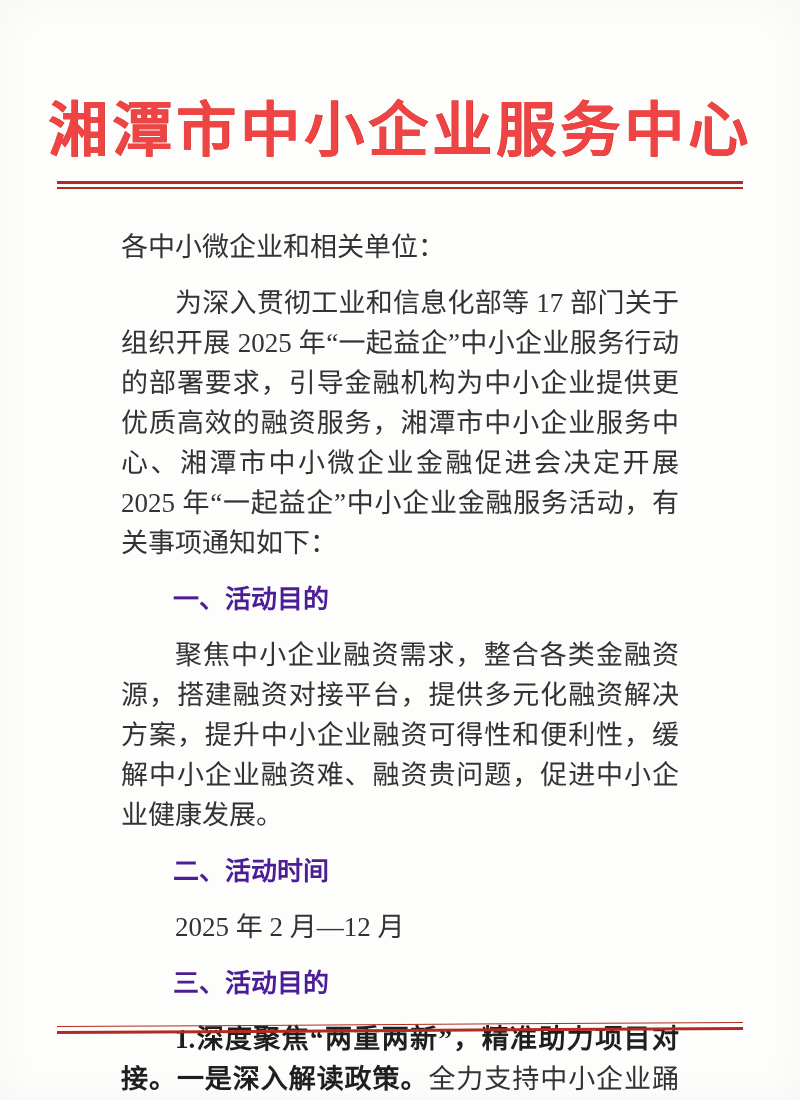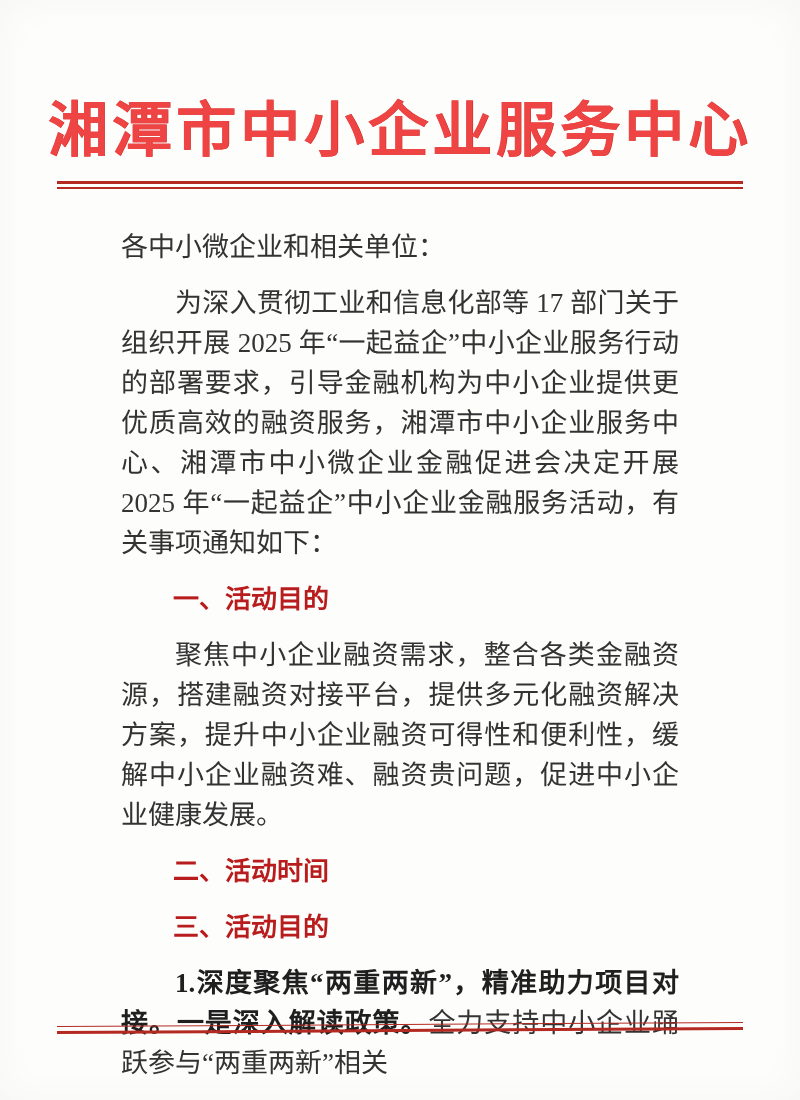--- a/index.html
+++ b/index.html
@@ -62,21 +62,21 @@
   .doc-body p {
     margin: 16px;
   }
   .indent {
     text-indent: 2em;
   }
   .section-heading {
     margin: 0;
     text-indent: 2em;
     font-weight: bold;
-    color: #b91c1c;
+    color: #4c1d95;
     font-family: "Liberation Sans", "DejaVu Sans", sans-serif;
     font-size: 26px;
     line-height: 40px;
   }
   .bold-lead {
     font-weight: bold;
     color: #1f1f1f;
   }
   
   .footer-divider {
@@ -105,20 +105,21 @@
     <p>各中小微企业和相关单位：</p>
 
     <p class="indent">为深入贯彻工业和信息化部等 17 部门关于组织开展 2025 年“一起益企”中小企业服务行动的部署要求，引导金融机构为中小企业提供更优质高效的融资服务，湘潭市中小企业服务中心、湘潭市中小微企业金融促进会决定开展 2025 年“一起益企”中小企业金融服务活动，有关事项通知如下：</p>
 
     <p class="section-heading">一、活动目的</p>
 
     <p class="indent">聚焦中小企业融资需求，整合各类金融资源，搭建融资对接平台，提供多元化融资解决方案，提升中小企业融资可得性和便利性，缓解中小企业融资难、融资贵问题，促进中小企业健康发展。</p>
 
     <p class="section-heading">二、活动时间</p>
 
+    <p class="indent">2025 年 2 月—12 月</p>
 
     <p class="section-heading">三、活动目的</p>
 
     <p class="indent"><span class="bold-lead">1.深度聚焦“两重两新”，精准助力项目对接。一是深入解读政策。</span><span>全力支持中小企业踊跃参与“两重两新”相关</span></p>
 
   </div>
 
   <div class="footer-divider"></div>
 
 </div>

